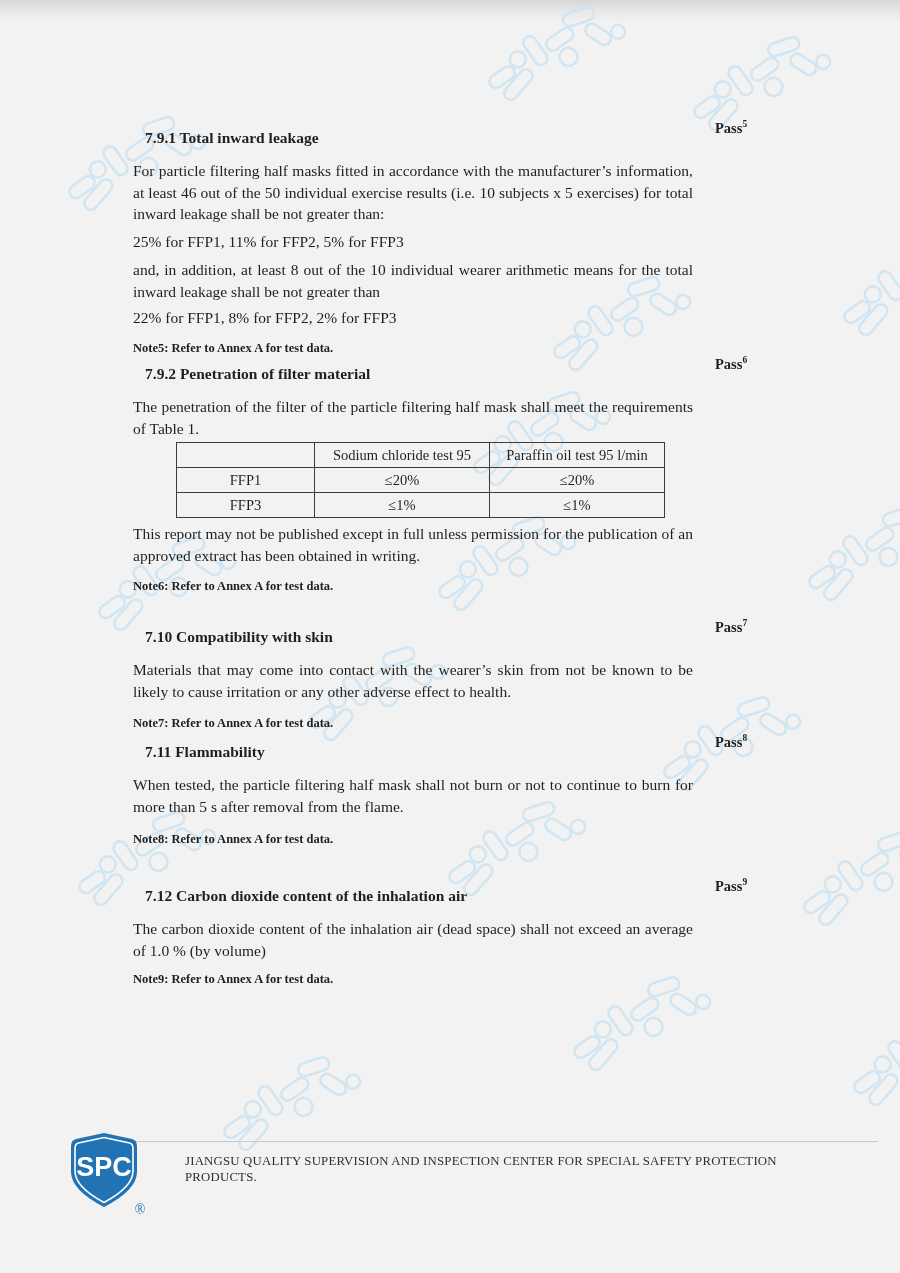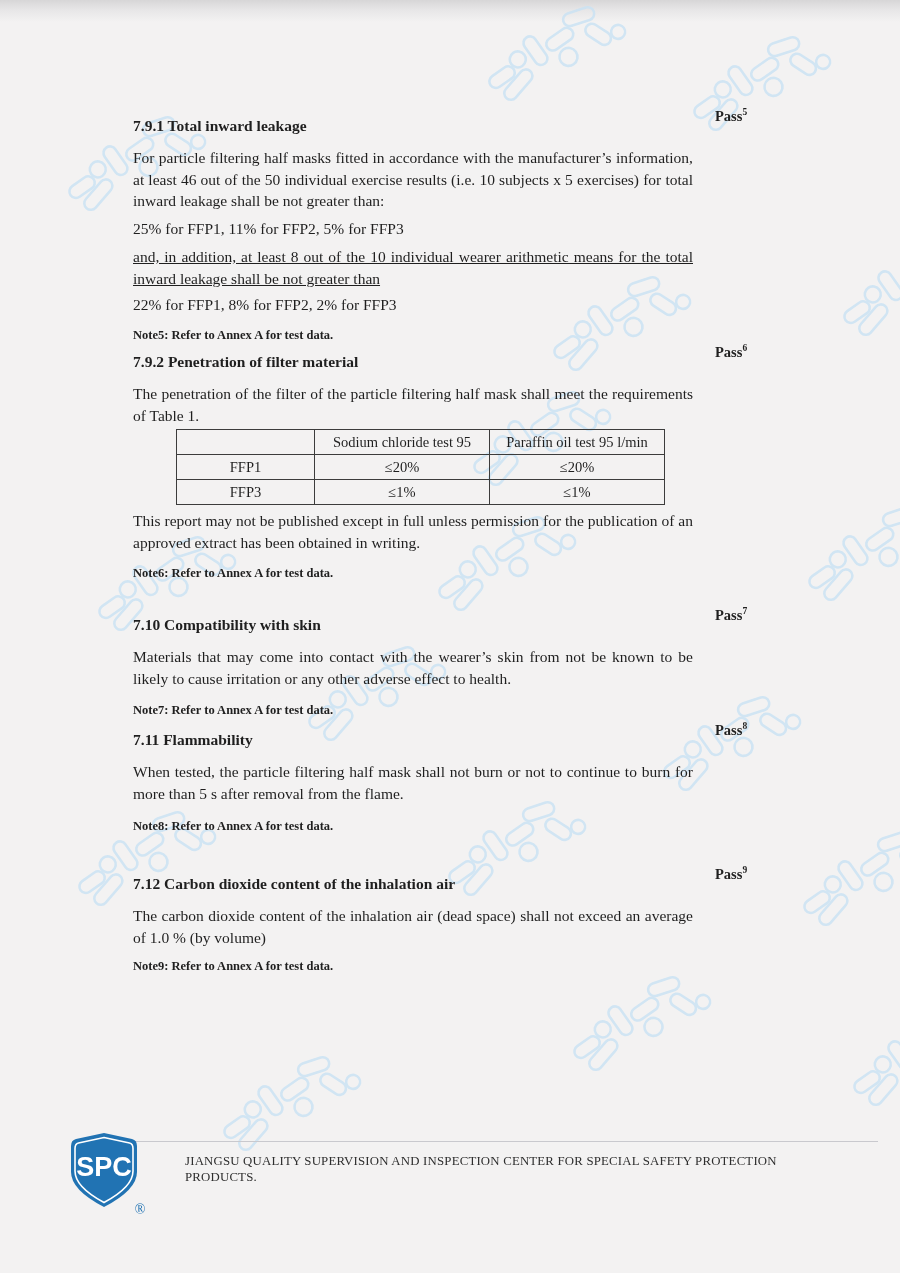--- a/index.html
+++ b/index.html
@@ -11,21 +11,21 @@
   .page::before{
     content:"";position:absolute;left:0;top:0;right:0;height:22px;
     background:linear-gradient(#d7d6d7 0%,#e7e6e7 45%,#f3f2f2 100%);
     pointer-events:none;
   }
   .watermarks{position:absolute;left:0;top:0;z-index:0;pointer-events:none;}
   .content{position:absolute;left:0;top:0;width:900px;height:1273px;z-index:1;}
 
   .section{position:absolute;left:133px;width:560px;}
   .sec-head{position:relative;}
-  .sec-title{margin:0;font-size:15.5px;font-weight:bold;line-height:21px;}
+  .sec-title{margin:12px;font-size:15.5px;font-weight:bold;line-height:21px;}
   .pass{
     position:absolute;left:582px;top:-7px;font-weight:bold;font-size:14.5px;
     white-space:nowrap;
   }
   .pass sup{font-size:9.5px;vertical-align:super;line-height:0;}
   .para{margin:11px 0 0;font-size:15.5px;line-height:21.5px;text-align:justify;}
   .limit-line{margin:6px 0 0;font-size:15.5px;line-height:21.5px;}
   .note{margin:13px 0 0;font-size:12.5px;font-weight:bold;line-height:15px;}
 
   .spec-table{
@@ -91,21 +91,21 @@
 
   <div class="content">
 
     <div class="section" style="top:115px;">
       <div class="sec-head">
         <h3 class="sec-title">7.9.1 Total inward leakage</h3>
         <div class="pass"><span>Pass</span><sup>5</sup></div>
       </div>
       <p class="para">For particle filtering half masks fitted in accordance with the manufacturer’s information, at least 46 out of the 50 individual exercise results (i.e. 10 subjects x 5 exercises) for total inward leakage shall be not greater than:</p>
       <p class="limit-line">25% for FFP1, 11% for FFP2, 5% for FFP3</p>
-      <p class="para" style="margin-top:7px;text-decoration:underline;">and, in addition, at least 8 out of the 10 individual wearer arithmetic means for the total inward leakage shall be not greater than</p>
+      <p class="para" style="margin-top:7px;">and, in addition, at least 8 out of the 10 individual wearer arithmetic means for the total inward leakage shall be not greater than</p>
       <p class="limit-line" style="margin-top:5px;">22% for FFP1, 8% for FFP2, 2% for FFP3</p>
       <p class="note" style="margin-top:12px;">Note5: Refer to Annex A for test data.</p>
     </div>
 
     <div class="section" style="top:351px;">
       <div class="sec-head">
         <h3 class="sec-title">7.9.2 Penetration of filter material</h3>
         <div class="pass"><span>Pass</span><sup>6</sup></div>
       </div>
       <p class="para">The penetration of the filter of the particle filtering half mask shall meet the requirements of Table 1.</p>

